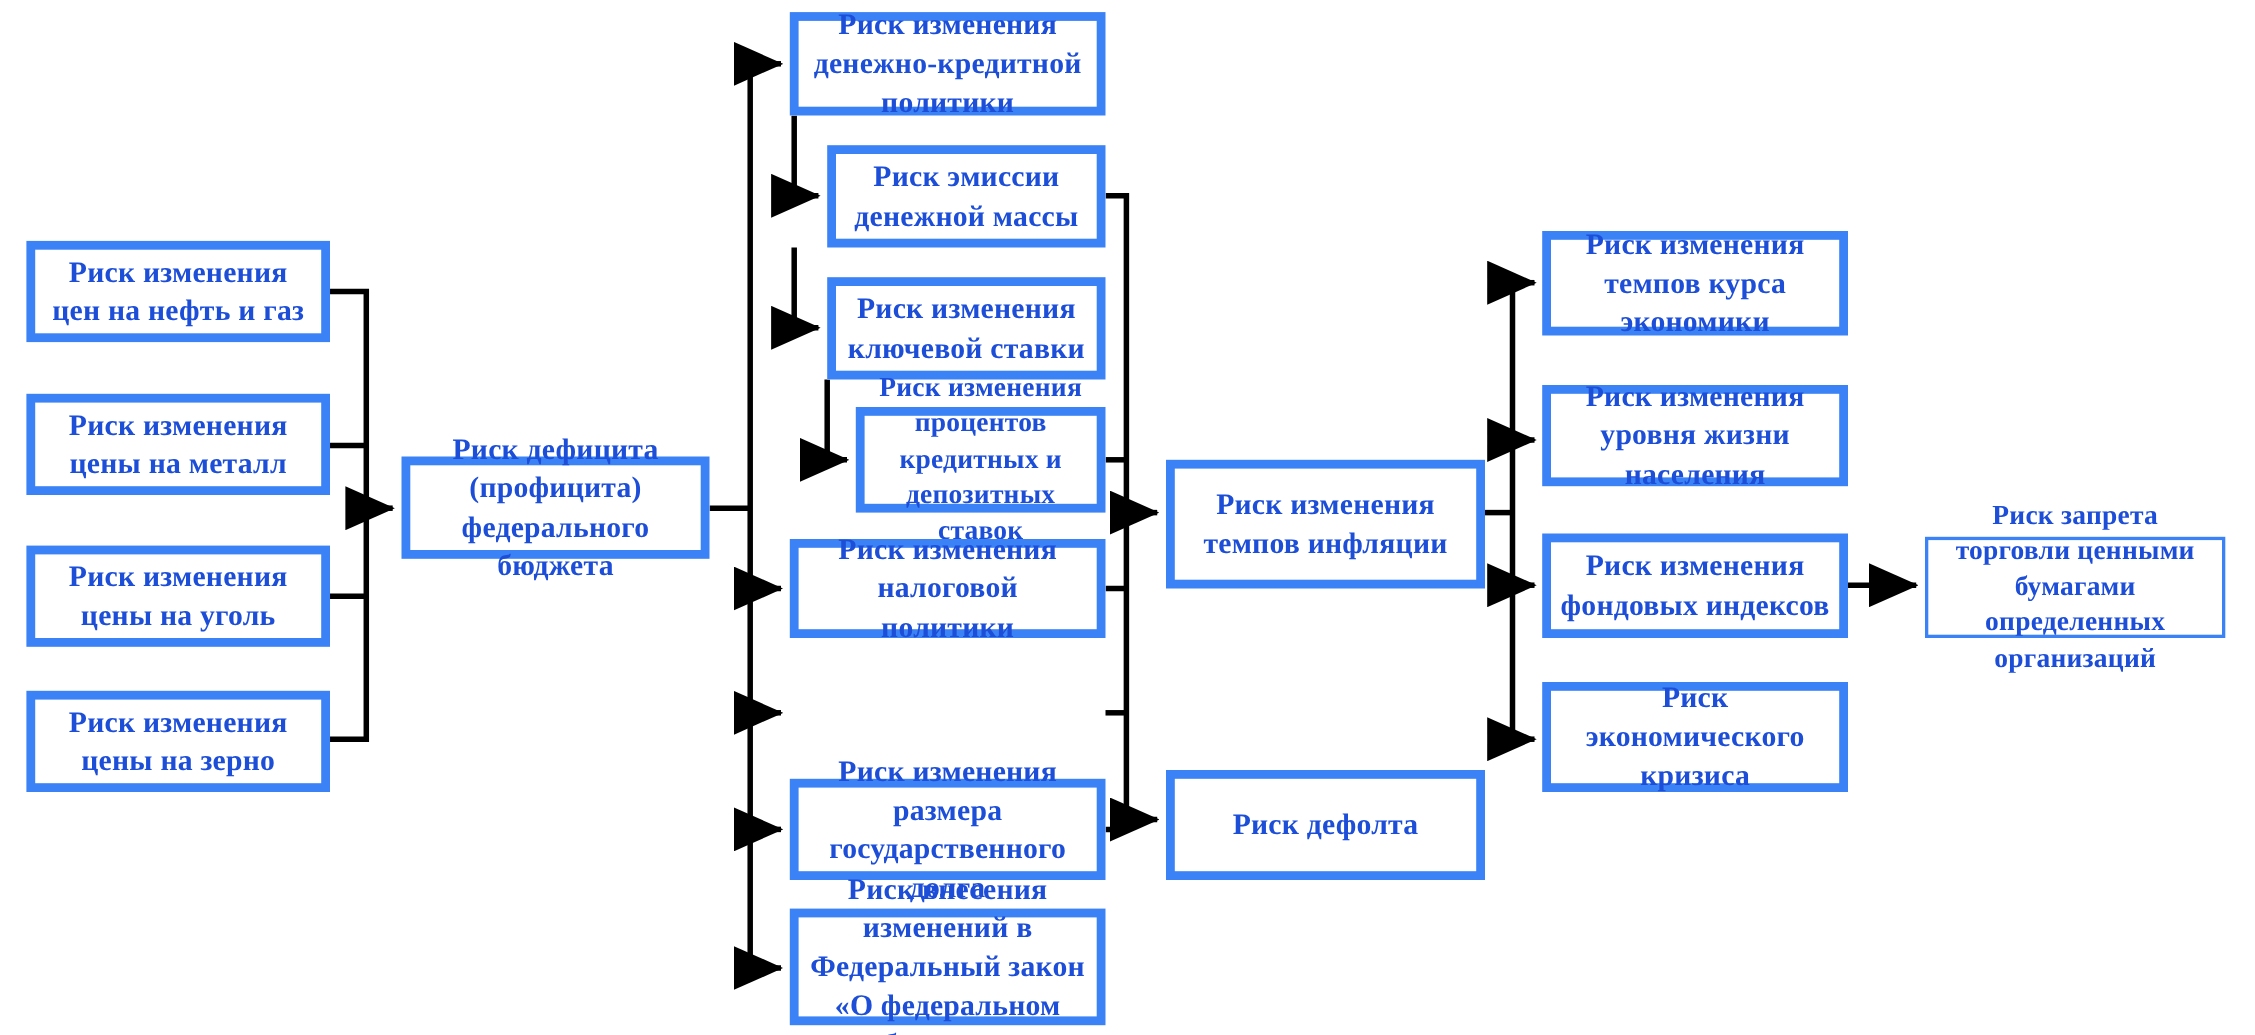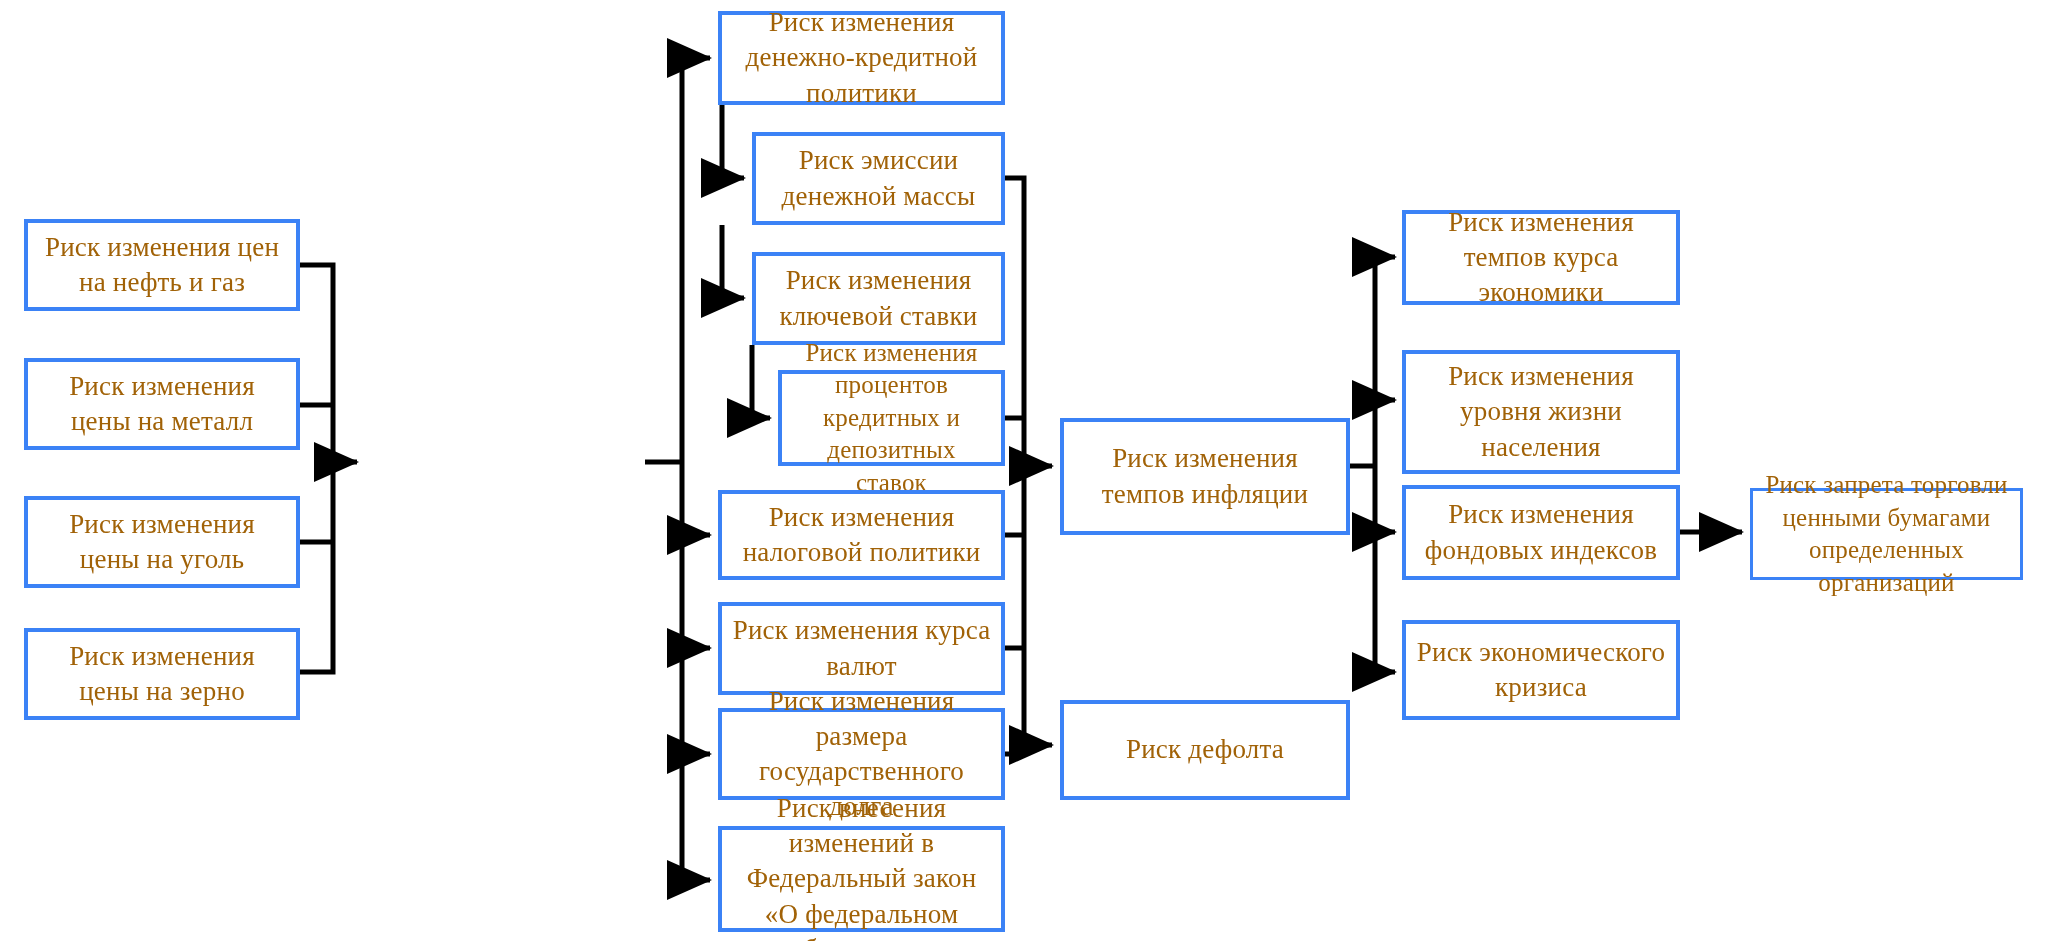--- a/index.html
+++ b/index.html
@@ -20,27 +20,28 @@
     left: 0;
     top: 0;
     width: 2050px;
     height: 941px;
     pointer-events: none;
   }
   .node {
     position: absolute;
     box-sizing: border-box;
     background: #ffffff;
-    border: 4px solid #3b82f6;
+    border: 8px solid #3b82f6;
     display: flex;
     align-items: center;
     justify-content: center;
     text-align: center;
-    color: #a16207;
+    color: #1d4ed8;
     z-index: 2;
+    font-weight: bold;
   }
   .node.thin {
     border-width: 3px;
   }
   .node .label {
     display: block;
     width: 100%;
     padding: 0 8px;
     line-height: 1.30;
     font-size: 27px;
@@ -112,20 +113,23 @@
   </div>
 
   <div class="node" style="left:24px; top:496px; width:276px; height:92px;">
     <span class="label">Риск изменения цены на уголь</span>
   </div>
 
   <div class="node" style="left:24px; top:628px; width:276px; height:92px;">
     <span class="label">Риск изменения цены на зерно</span>
   </div>
 
+  <div class="node" style="left:365px; top:415px; width:280px; height:93px;">
+    <span class="label">Риск дефицита (профицита) федерального бюджета</span>
+  </div>
 
   <div class="node" style="left:718px; top:11px; width:287px; height:94px;">
     <span class="label">Риск изменения денежно-кредитной политики</span>
   </div>
 
   <div class="node" style="left:752px; top:132px; width:253px; height:93px;">
     <span class="label">Риск эмиссии денежной массы</span>
   </div>
 
   <div class="node" style="left:752px; top:252px; width:253px; height:93px;">
@@ -133,23 +137,20 @@
   </div>
 
   <div class="node small" style="left:778px; top:370px; width:227px; height:96px;">
     <span class="label">Риск изменения процентов кредитных и депозитных ставок</span>
   </div>
 
   <div class="node" style="left:718px; top:490px; width:287px; height:90px;">
     <span class="label">Риск изменения налоговой политики</span>
   </div>
 
-  <div class="node" style="left:718px; top:602px; width:287px; height:93px;">
-    <span class="label">Риск изменения курса валют</span>
-  </div>
 
   <div class="node" style="left:718px; top:708px; width:287px; height:92px;">
     <span class="label">Риск изменения размера государственного долга</span>
   </div>
 
   <div class="node" style="left:718px; top:826px; width:287px; height:106px;">
     <span class="label">Риск внесения изменений в Федеральный закон «О федеральном бюджете»</span>
   </div>
 
   <div class="node" style="left:1060px; top:418px; width:290px; height:117px;">
@@ -157,21 +158,21 @@
   </div>
 
   <div class="node" style="left:1060px; top:700px; width:290px; height:100px;">
     <span class="label">Риск дефолта</span>
   </div>
 
   <div class="node" style="left:1402px; top:210px; width:278px; height:95px;">
     <span class="label">Риск изменения темпов курса экономики</span>
   </div>
 
-  <div class="node" style="left:1402px; top:350px; width:278px; height:124px;">
+  <div class="node" style="left:1402px; top:350px; width:278px; height:92px;">
     <span class="label">Риск изменения уровня жизни населения</span>
   </div>
 
   <div class="node" style="left:1402px; top:485px; width:278px; height:95px;">
     <span class="label">Риск изменения фондовых индексов</span>
   </div>
 
   <div class="node" style="left:1402px; top:620px; width:278px; height:100px;">
     <span class="label">Риск экономического кризиса</span>
   </div>

